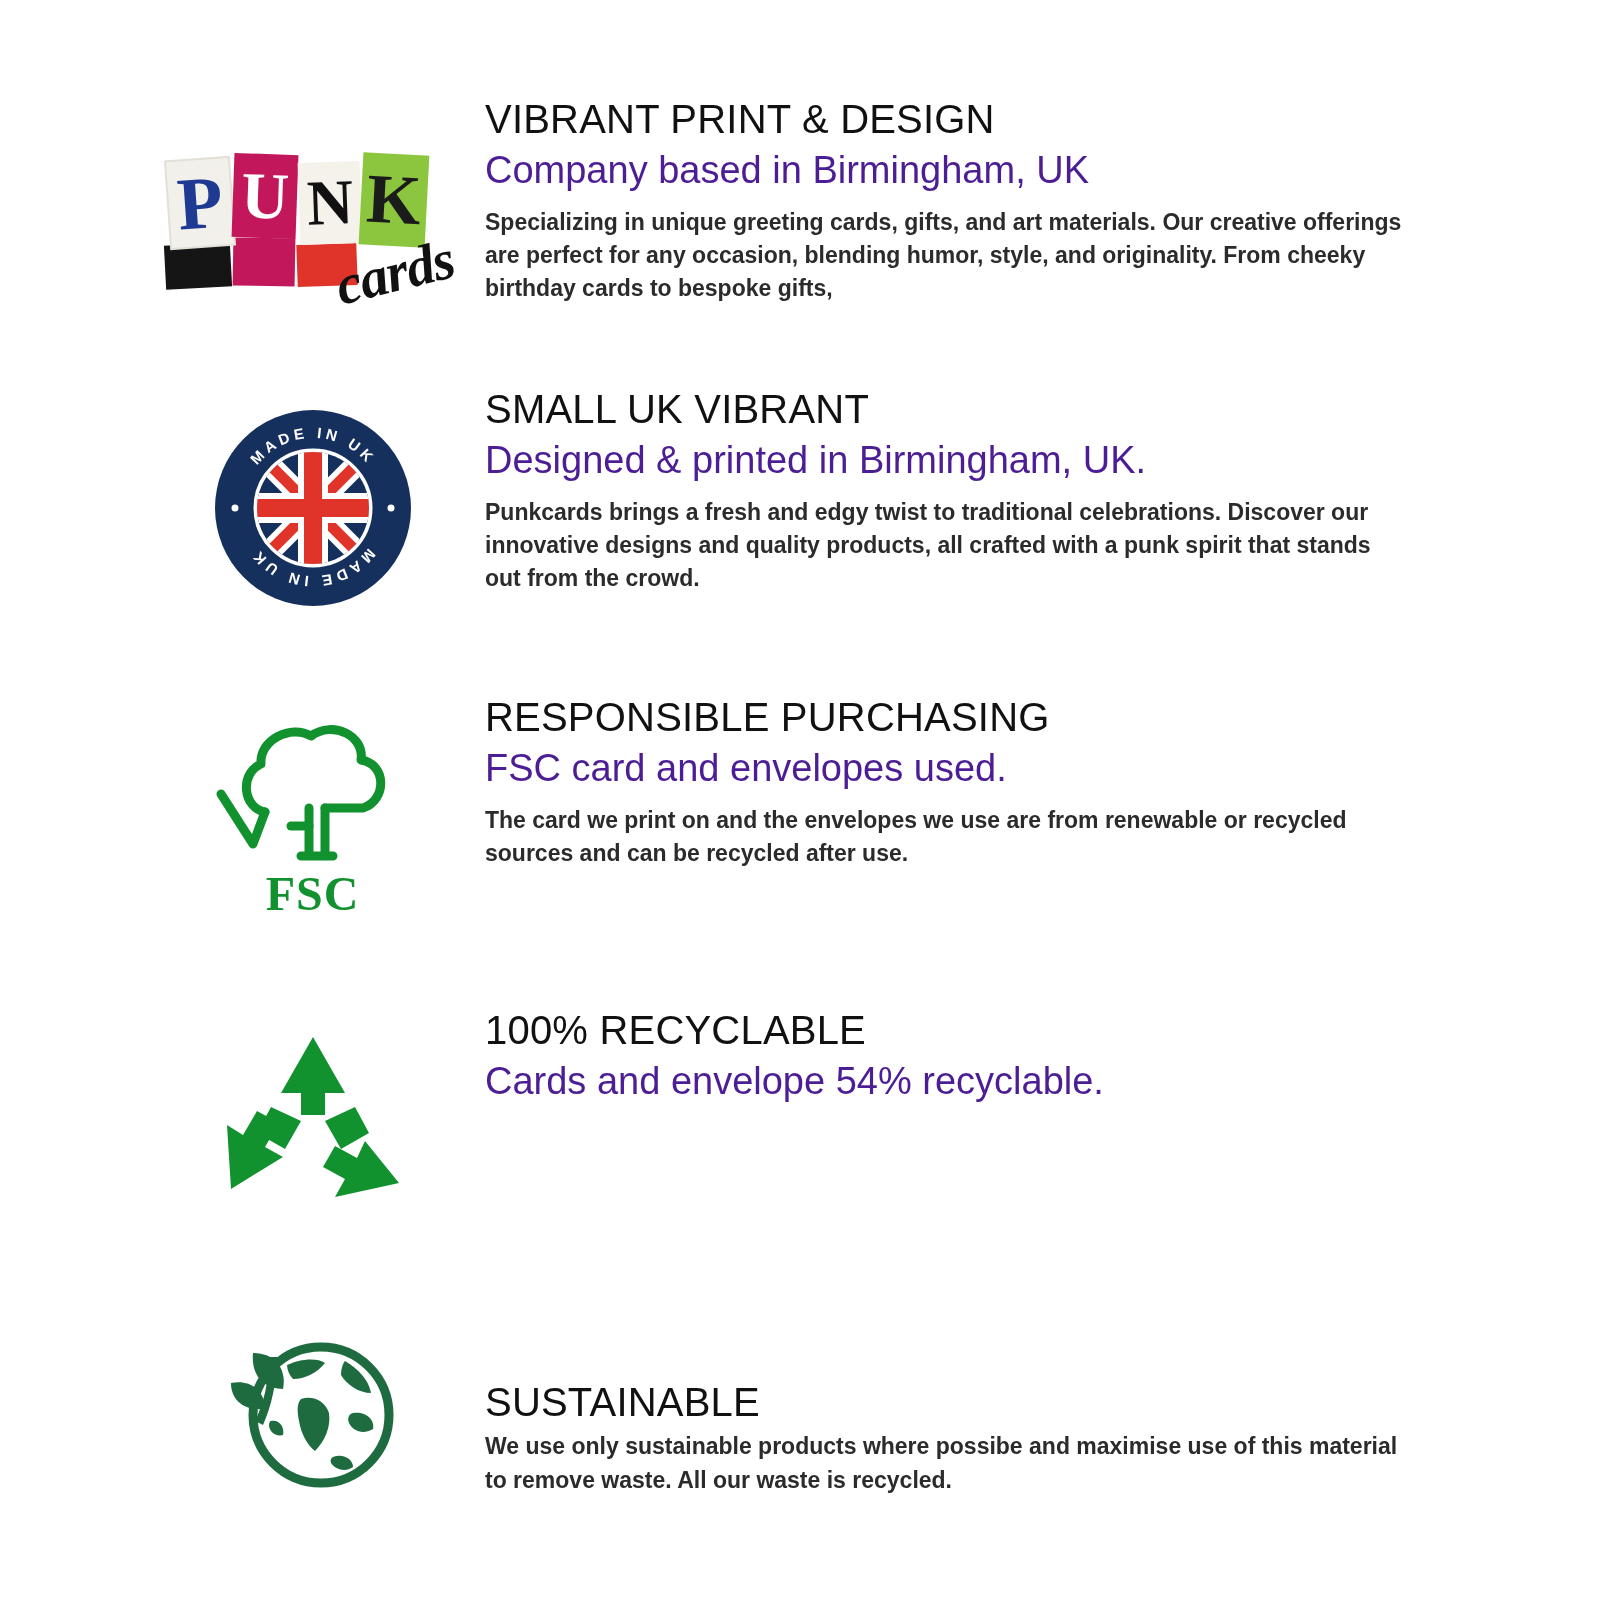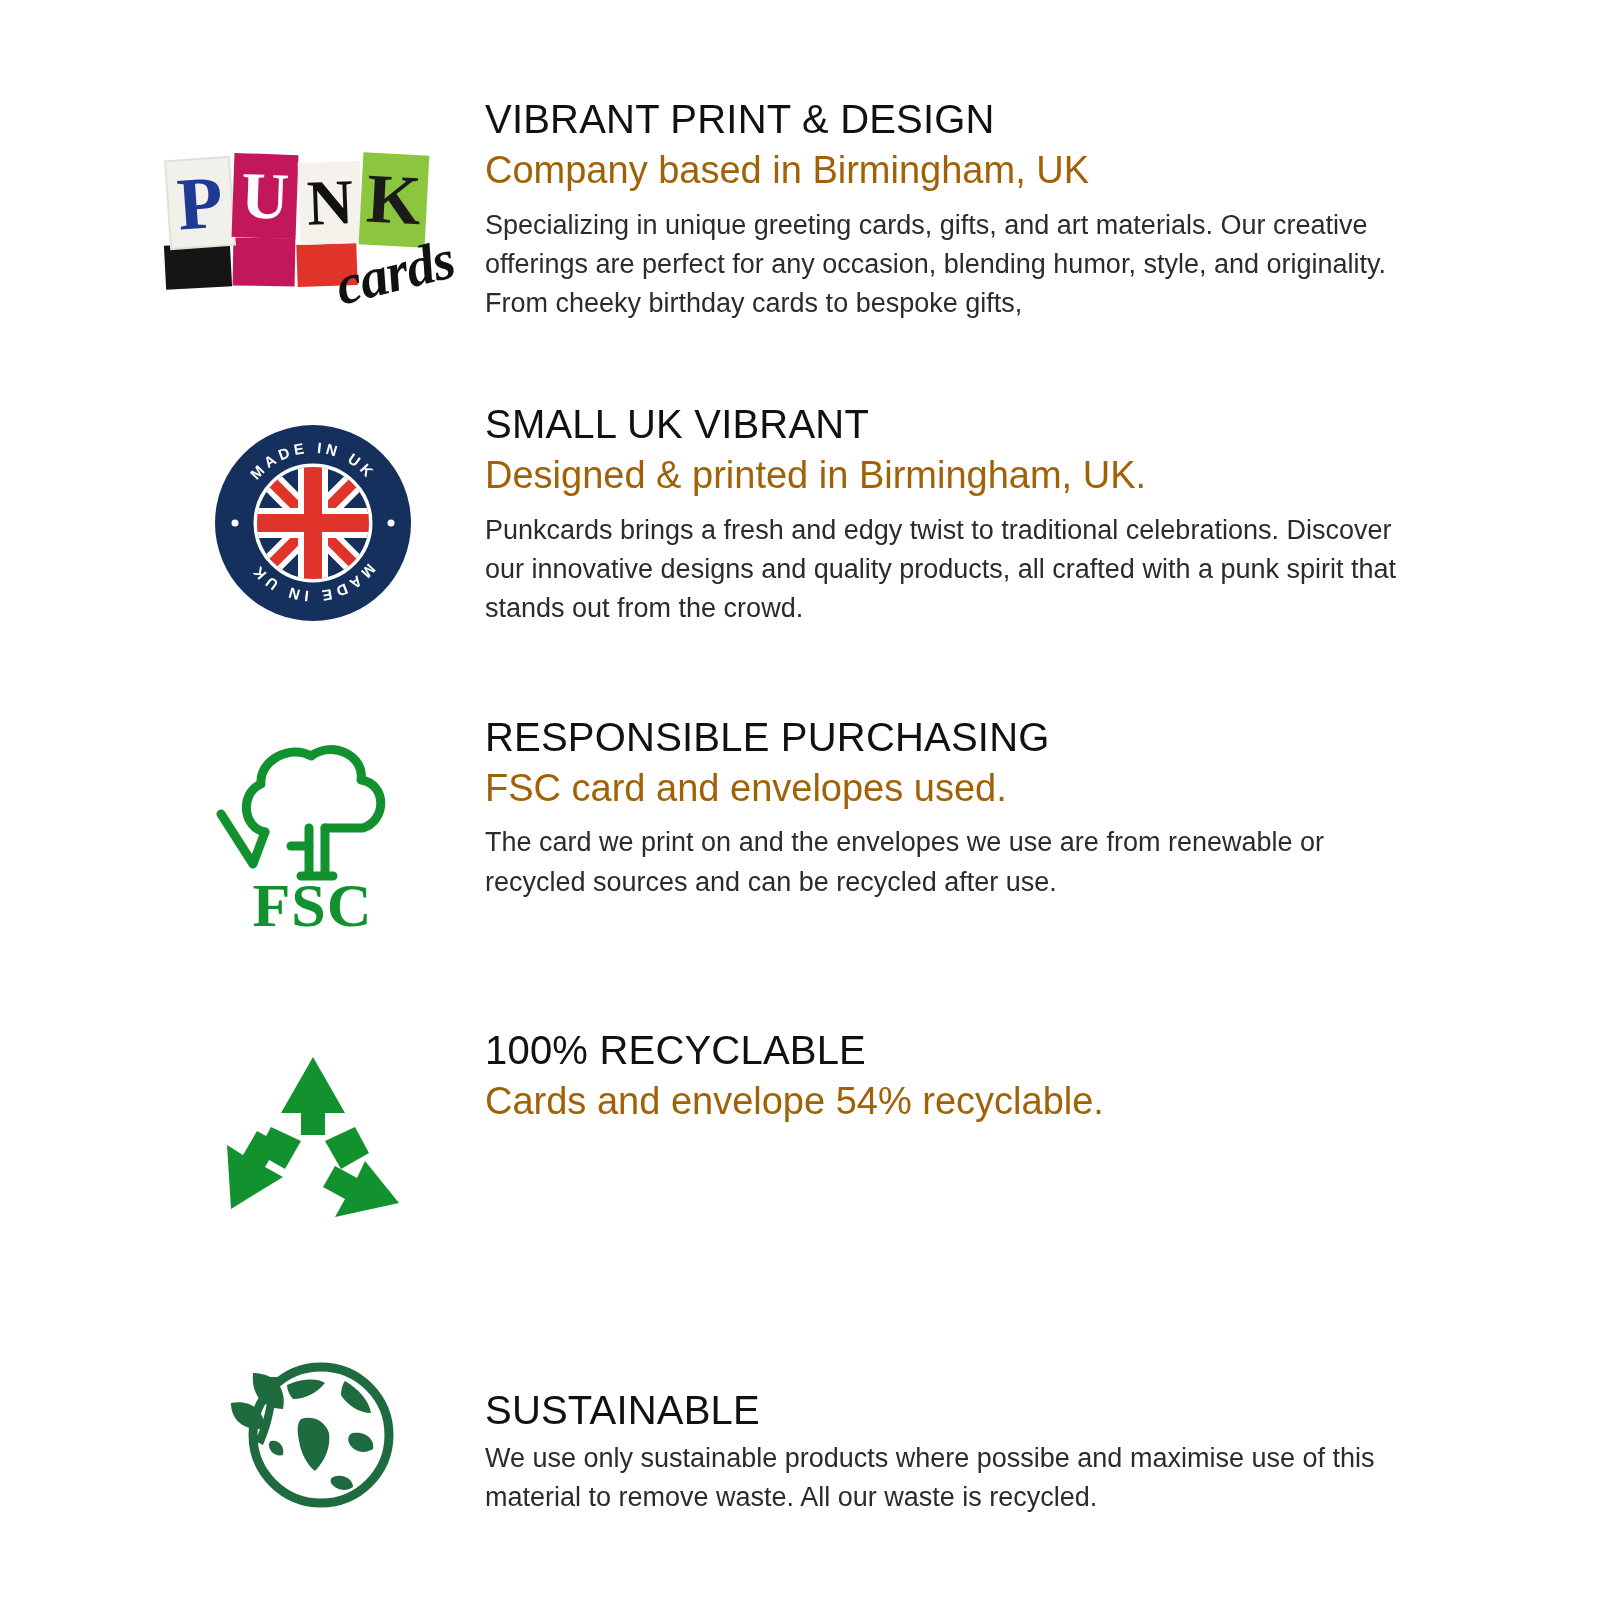--- a/index.html
+++ b/index.html
@@ -45,29 +45,30 @@
     font-weight: normal;
     letter-spacing: 0.2px;
     line-height: 1.18;
     color: #111111;
     margin: 0 0 4px 0;
   }
   .f-sub {
     font-size: 38px;
     font-weight: normal;
     line-height: 1.22;
-    color: #a16207;
+    color: #4c1d95;
     margin: 0 0 12px 0;
   }
   .f-body {
-    font-size: 27px;
+    font-size: 23px;
     line-height: 1.45;
     color: #2b2b2b;
     margin: 0;
     max-width: 930px;
+    font-weight: bold;
   }
 
   
   .row-1 { margin-bottom: 78px; }
   .row-2 { margin-bottom: 86px; }
   .row-3 { margin-bottom: 86px; }
   .row-4 { margin-bottom: 86px; }
 
   
   .punk-logo {
@@ -163,21 +164,21 @@
     position: relative;
   }
   .fsc-text {
     position: absolute;
     left: 0;
     right: 0;
     bottom: 0;
     text-align: center;
     font-family: "Liberation Serif", serif;
     font-weight: bold;
-    font-size: 62px;
+    font-size: 48px;
     color: #12922f;
     letter-spacing: 1px;
   }
 
   
   .icon-svg { display: block; }
 </style>
 </head>
 <body>
 

